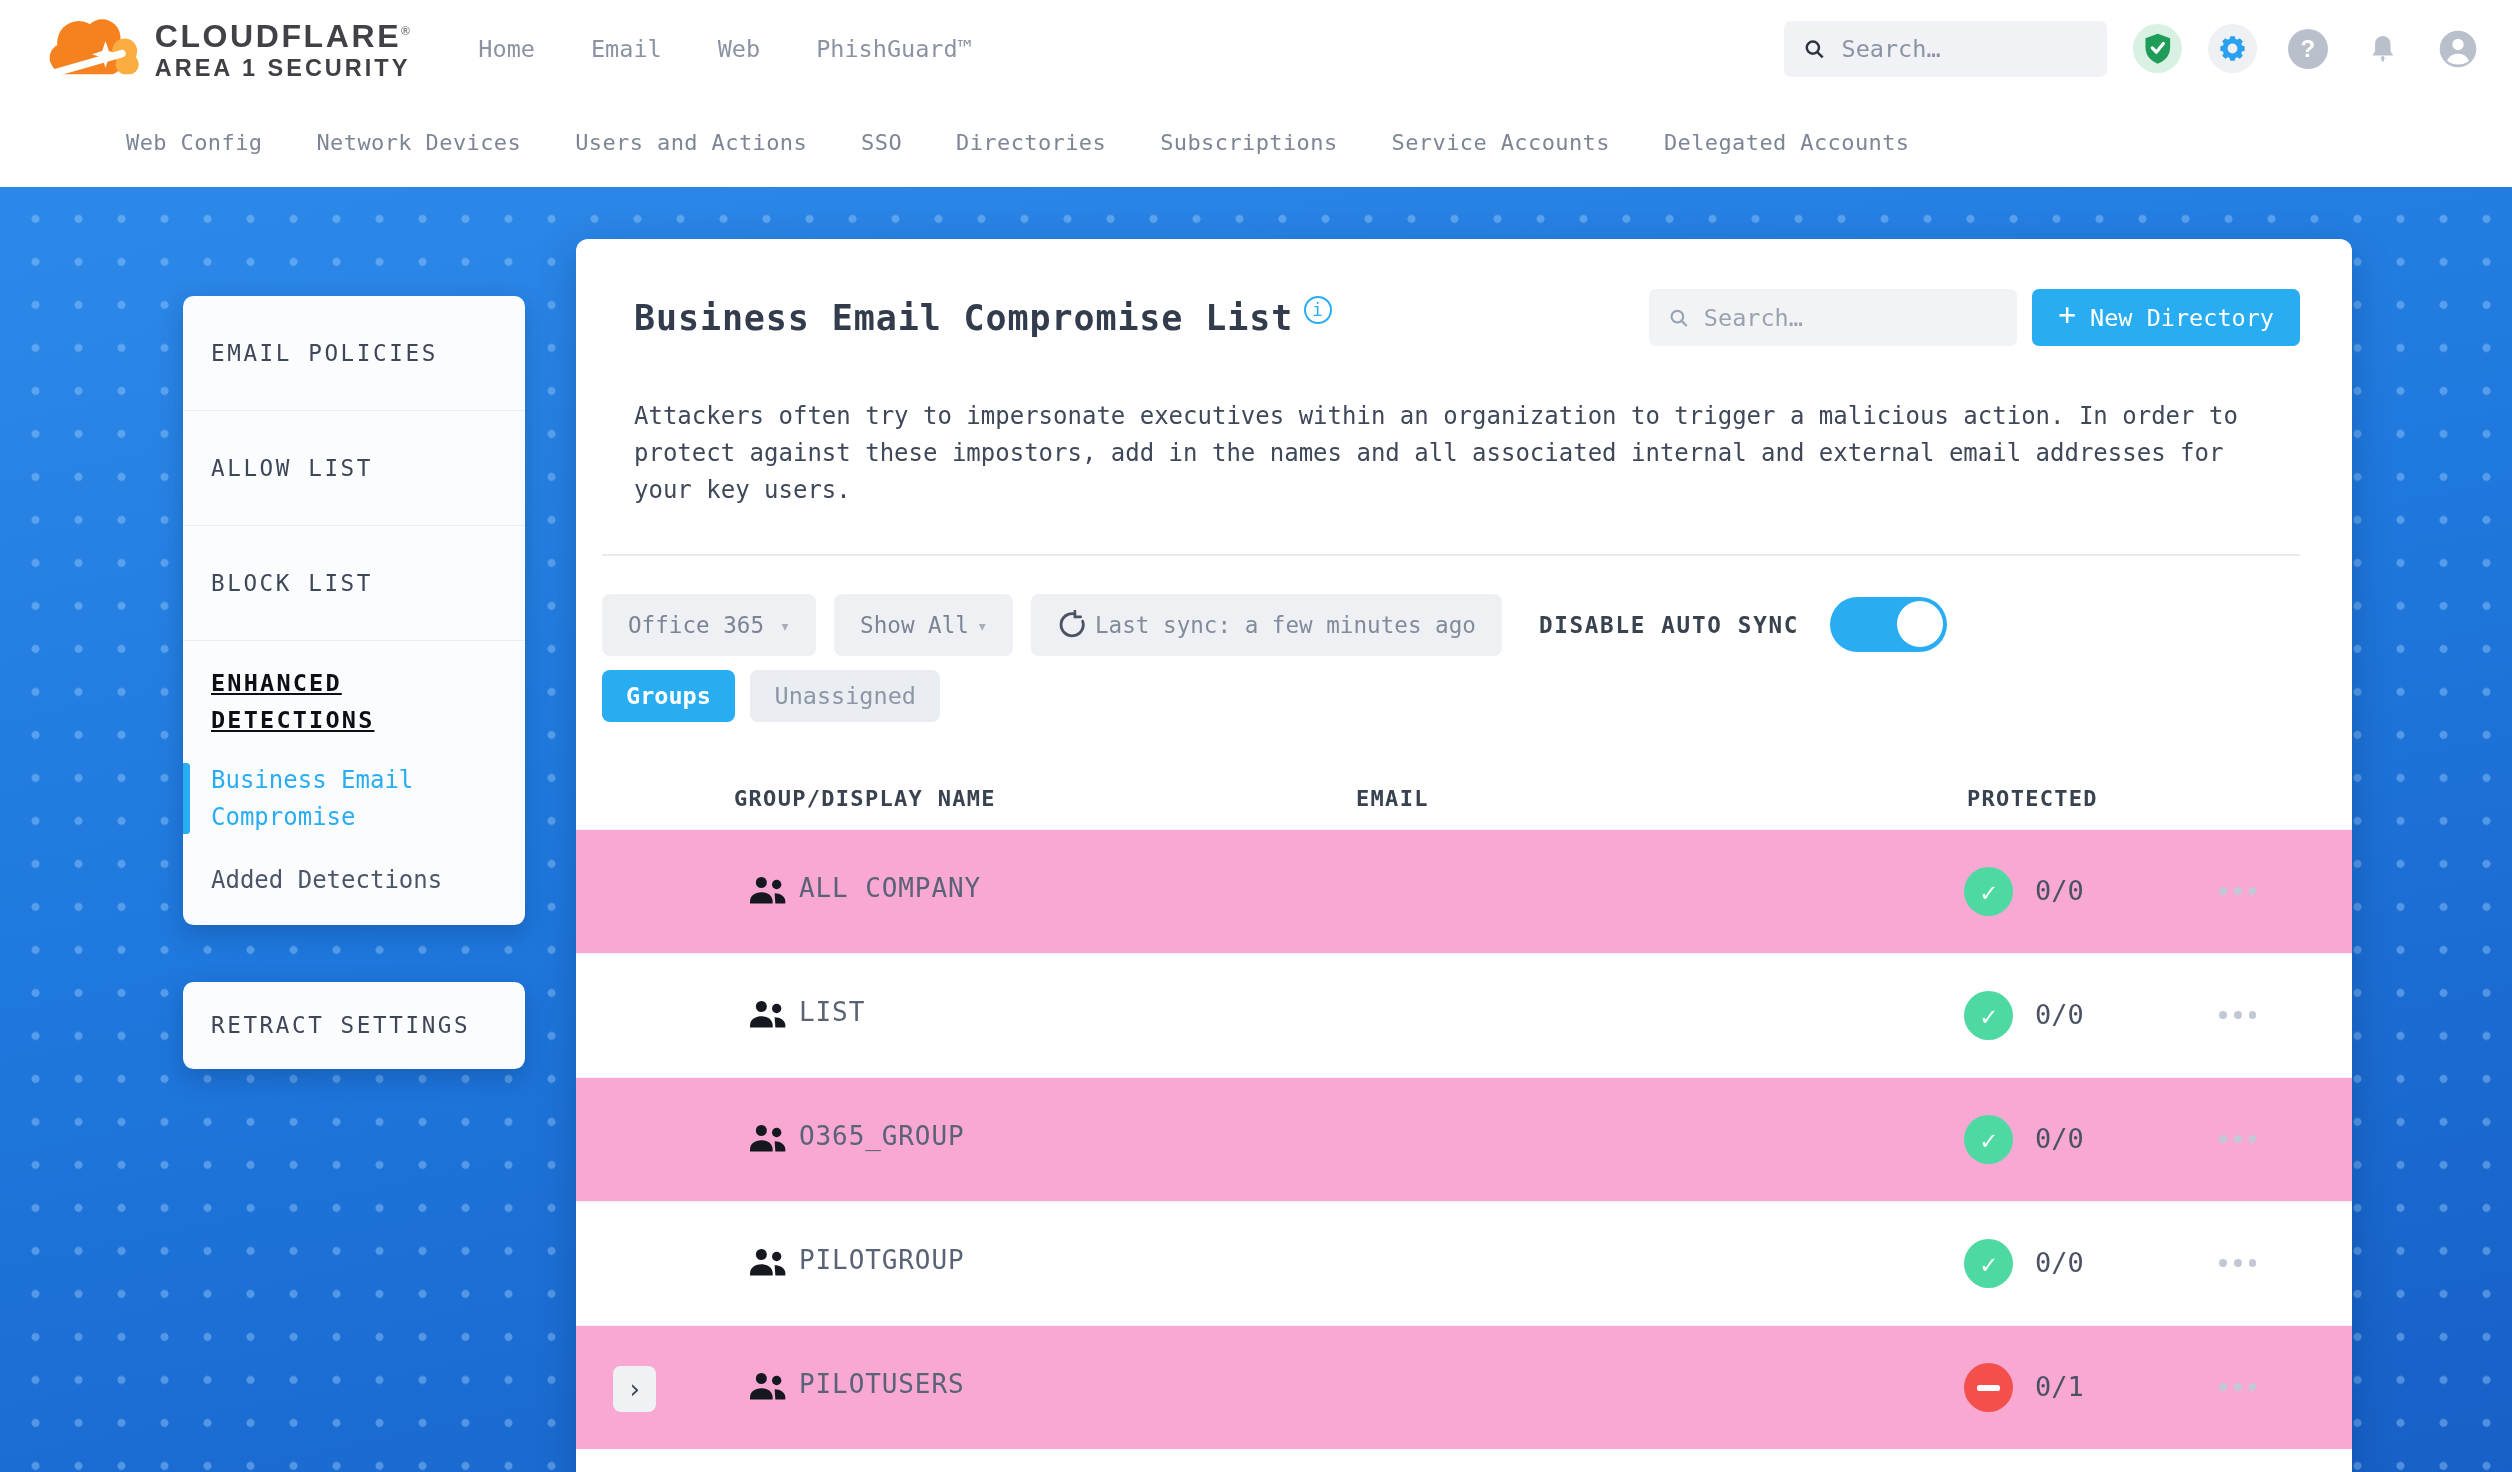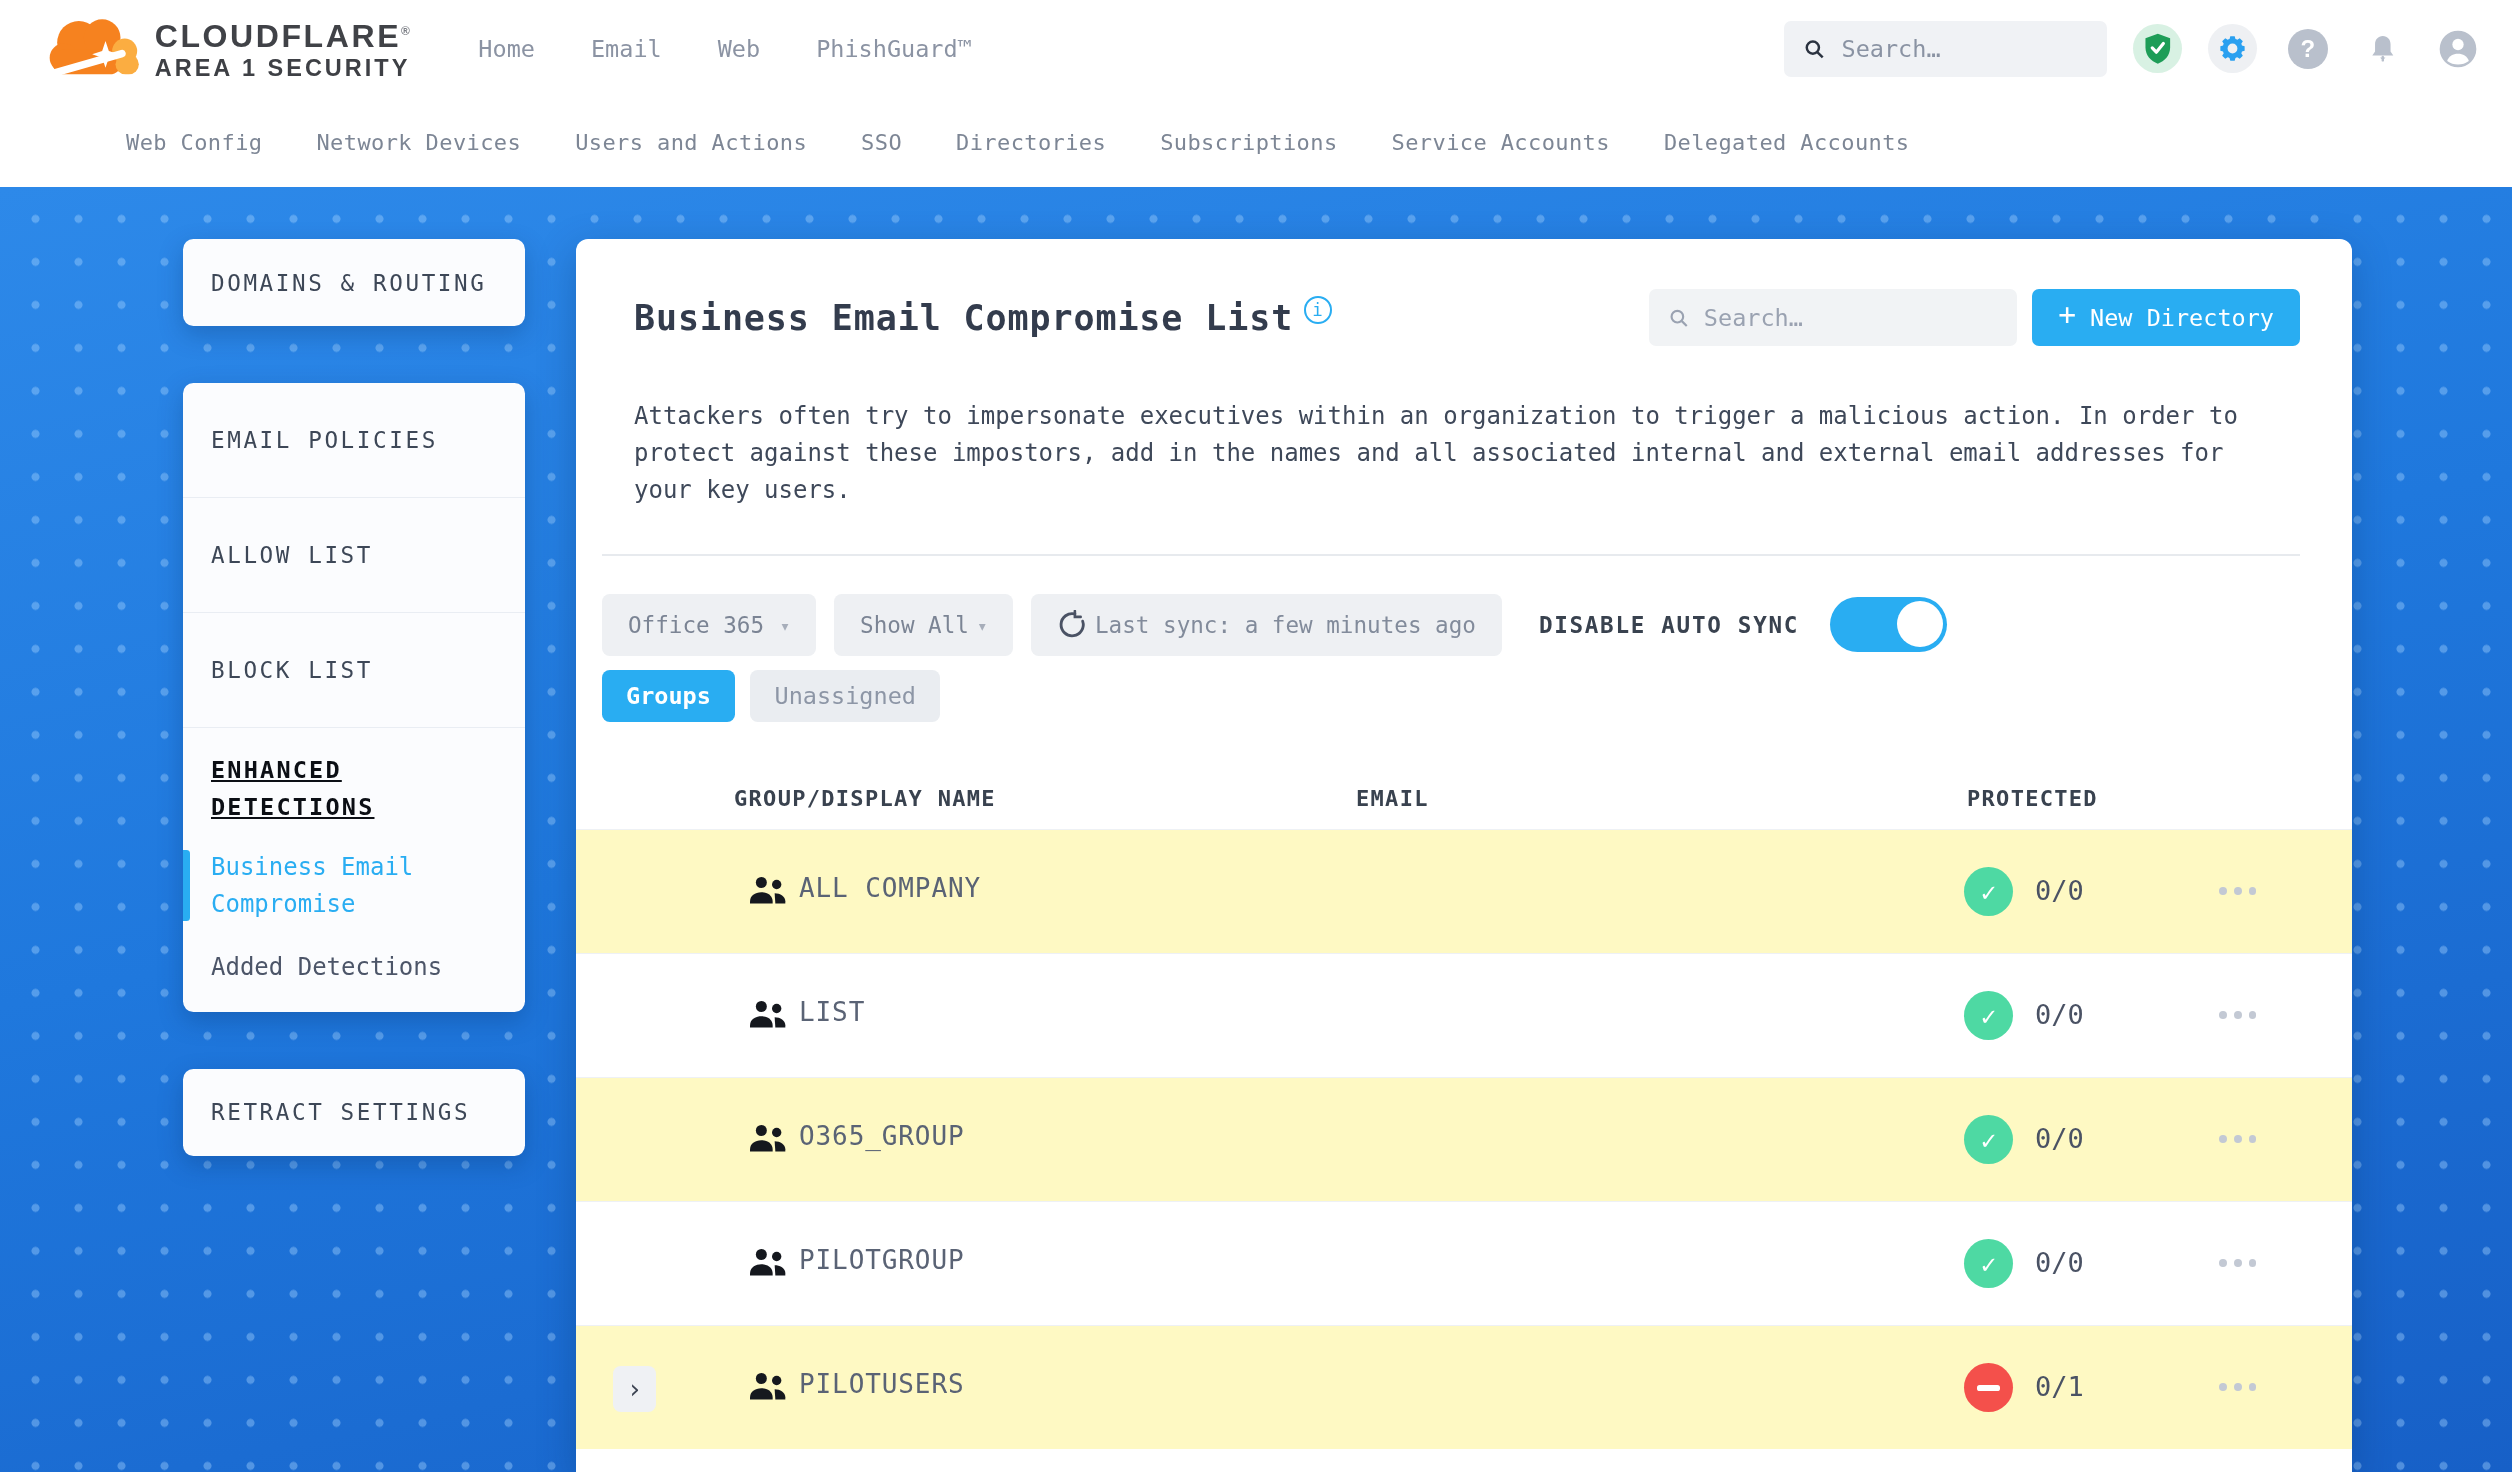--- a/index.html
+++ b/index.html
@@ -107,21 +107,21 @@
     font:23.5px "DejaVu Sans Mono","Liberation Mono",monospace; display:flex; align-items:center; cursor:pointer; }
   .vtab.active { background:#29adf2; color:#ffffff; font-weight:bold; }
   .vtab.idle { background:#eaedf1; color:#8d96a6; }
 
   
   .table { margin-top:57px; }
   .thead { position:relative; height:50px; }
   .th { position:absolute; top:7px; font-size:22px; font-weight:bold; color:#39424f; letter-spacing:1.3px; }
   .th.c-name { left:158px; } .th.c-email { left:780px; } .th.c-prot { left:1391px; }
   .trow { position:relative; height:124px; border-top:1.7px solid #eef1f5; }
-  .trow.light { background:#fef9c3; }
+  .trow.light { background:#f9a8d4; }
   .expand-btn { position:absolute; left:37px; top:40px; width:43px; height:46px;
     background:#eff1f4; border:none; border-radius:7.8px; color:#3c4452; font-size:26px;
     display:flex; align-items:center; justify-content:center; cursor:pointer;
     font-family:inherit; }
   .people { position:absolute; left:172px; top:43px; width:40px; height:35px; }
   .row-name { position:absolute; left:223px; top:43px; font-size:26px; color:#5a6375; letter-spacing:0.9px; }
   .row-email { position:absolute; left:780px; top:43px; font-size:24px; color:#5a6375; }
   .badge { position:absolute; left:1388px; top:37px; width:49px; height:49px; border-radius:50%;
     display:flex; align-items:center; justify-content:center; color:#ffffff; }
   .badge.ok { background:#4ed9a3; font-size:26px; font-weight:bold; }
@@ -208,23 +208,20 @@
   <button class="tab">SSO</button>
   <button class="tab">Directories</button>
   <button class="tab">Subscriptions</button>
   <button class="tab">Service Accounts</button>
   <button class="tab">Delegated Accounts</button>
 </nav>
 
 <div class="content">
 
   <aside class="sidebar">
-    <div class="side-card single">
-      <span class="side-label">DOMAINS &amp; ROUTING</span>
-    </div>
     <div class="card-gap1"></div>
     <div class="side-card side-list">
       <div class="side-item">
         <span class="side-label">EMAIL POLICIES</span>
       </div>
       <div class="side-item">
         <span class="side-label">ALLOW LIST</span>
       </div>
       <div class="side-item">
         <span class="side-label">BLOCK LIST</span>

